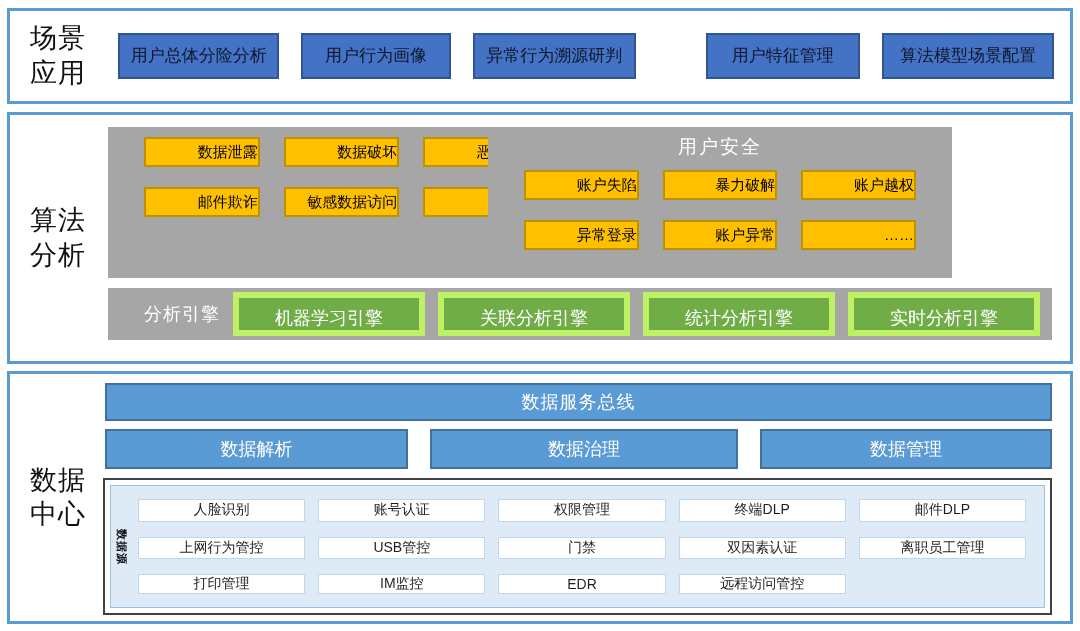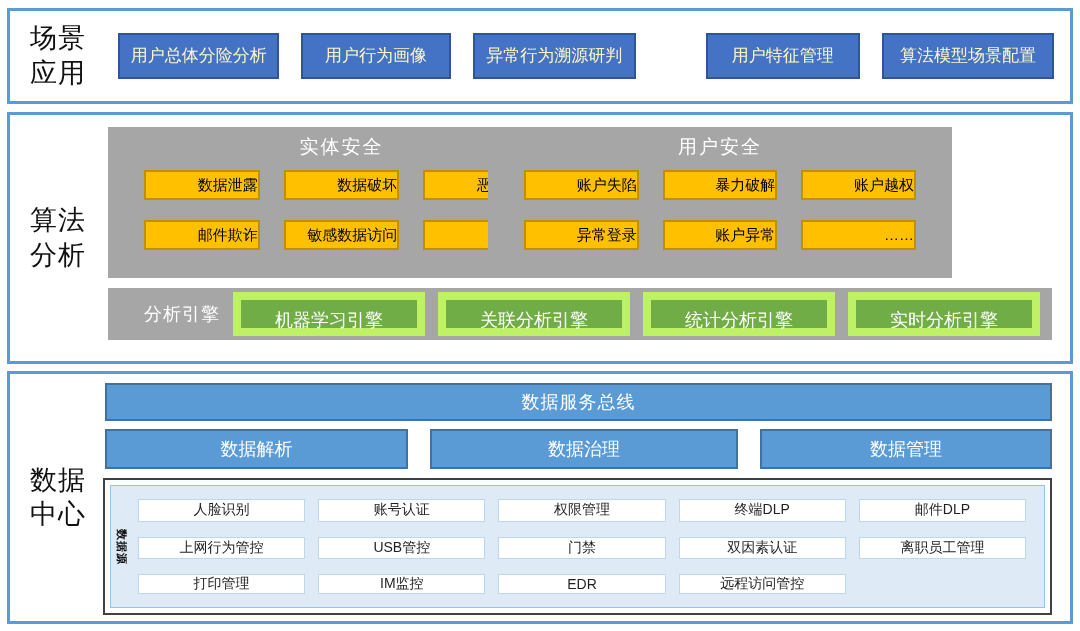--- a/index.html
+++ b/index.html
@@ -31,21 +31,21 @@
 
   
   .scenario-row {
     position: absolute; left: 108px; right: 16px; top: 50%;
     transform: translateY(-50%);
     display: flex; gap: 22px;
   }
   .scn-btn {
     height: 46px; line-height: 42px; text-align: center;
     background: #4472C4; border: 2px solid #2F5597;
-    color: #fef9c3; font-size: 17px; white-space: nowrap;
+    color: #0f172a; font-size: 17px; white-space: nowrap;
   }
   .scn-btn:nth-child(1){ width: 176px; }
   .scn-btn:nth-child(2){ width: 163px; }
   .scn-btn:nth-child(3){ width: 178px; }
   .scn-btn:nth-child(4){ width: 168px; margin-left: 48px; }
   .scn-btn:nth-child(5){ width: 188px; }
 
   
   .gray-panel {
     position: absolute; top: 12px; height: 151px;
@@ -72,21 +72,21 @@
     position: absolute; left: 98px; top: 173px;
     width: 944px; height: 52px; background: #A6A6A6;
     display: flex; align-items: center; padding: 0 12px;
   }
   .engine-label {
     width: 100px; color: #fff; font-size: 18px;
     letter-spacing: 1px; flex: none; text-align: right;
   }
   .engine-box {
     flex: 1; height: 44px; line-height: 40px; text-align: center;
-    background: #70AD47; border: 8px solid #bef264;
+    background: #70AD47; border: 6px solid #bef264;
     color: #fff; font-size: 18px; margin-left: 13px;
   }
 
   
   .bus-bar {
     position: absolute; left: 95px; top: 9px;
     width: 947px; height: 38px; line-height: 34px;
     background: #5B9BD5; border: 2px solid #41719C;
     color: #fff; font-size: 18px; text-align: center; letter-spacing: 1px;
   }
@@ -146,21 +146,20 @@
       <div class="scn-btn">异常行为溯源研判</div>
       <div class="scn-btn">用户特征管理</div>
       <div class="scn-btn">算法模型场景配置</div>
     </div>
   </div>
 
   <div class="section" id="sec-algorithm">
     <div class="side-label">算法分析</div>
 
     <div class="gray-panel" id="panel-entity">
-      <div class="panel-title">实体安全</div>
       <div class="tag-grid">
         <div class="tag">数据泄露</div>
         <div class="tag">数据破坏</div>
         <div class="tag">恶意程序</div>
         <div class="tag">邮件欺诈</div>
         <div class="tag">敏感数据访问</div>
         <div class="tag">……</div>
       </div>
     </div>
 

